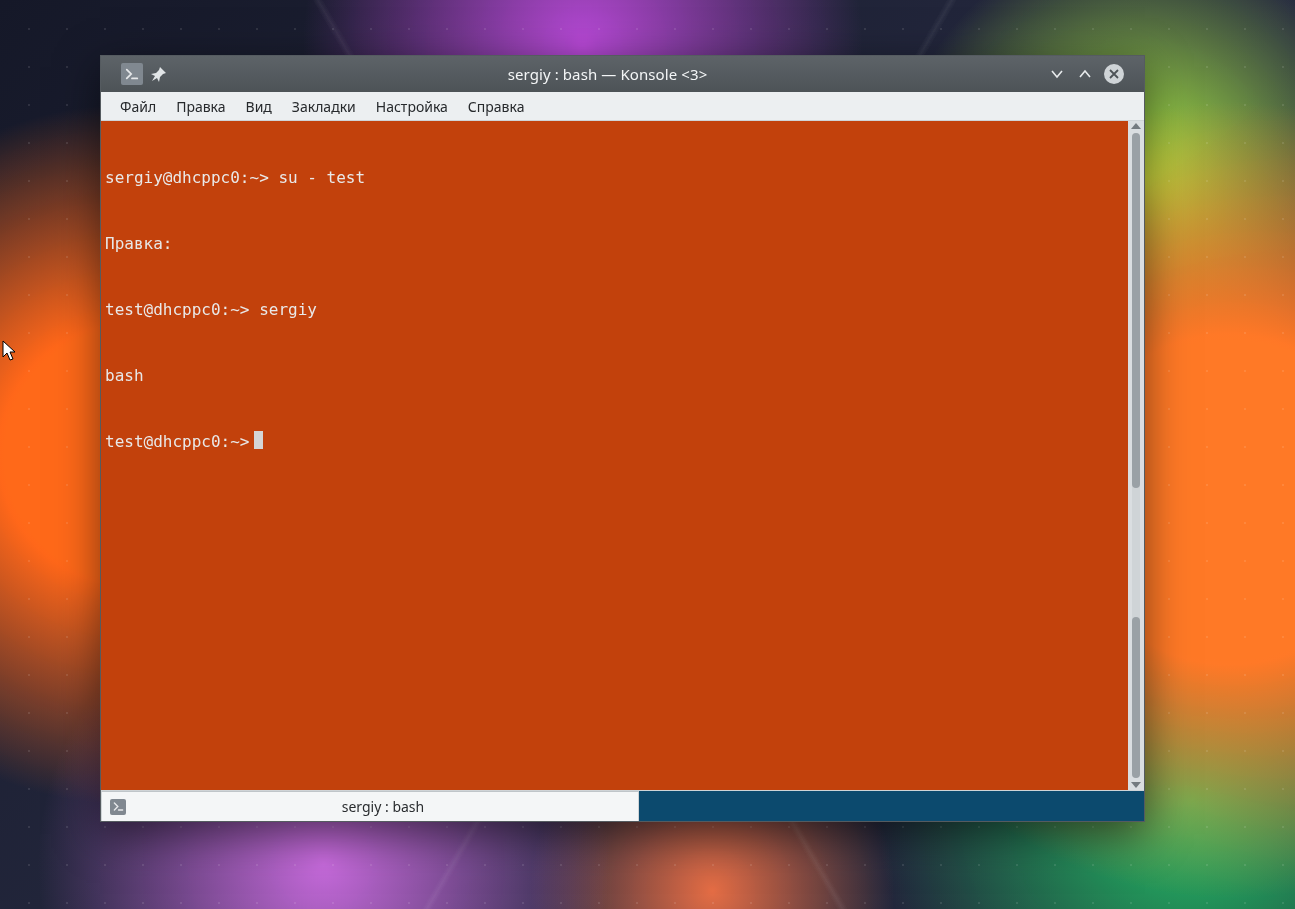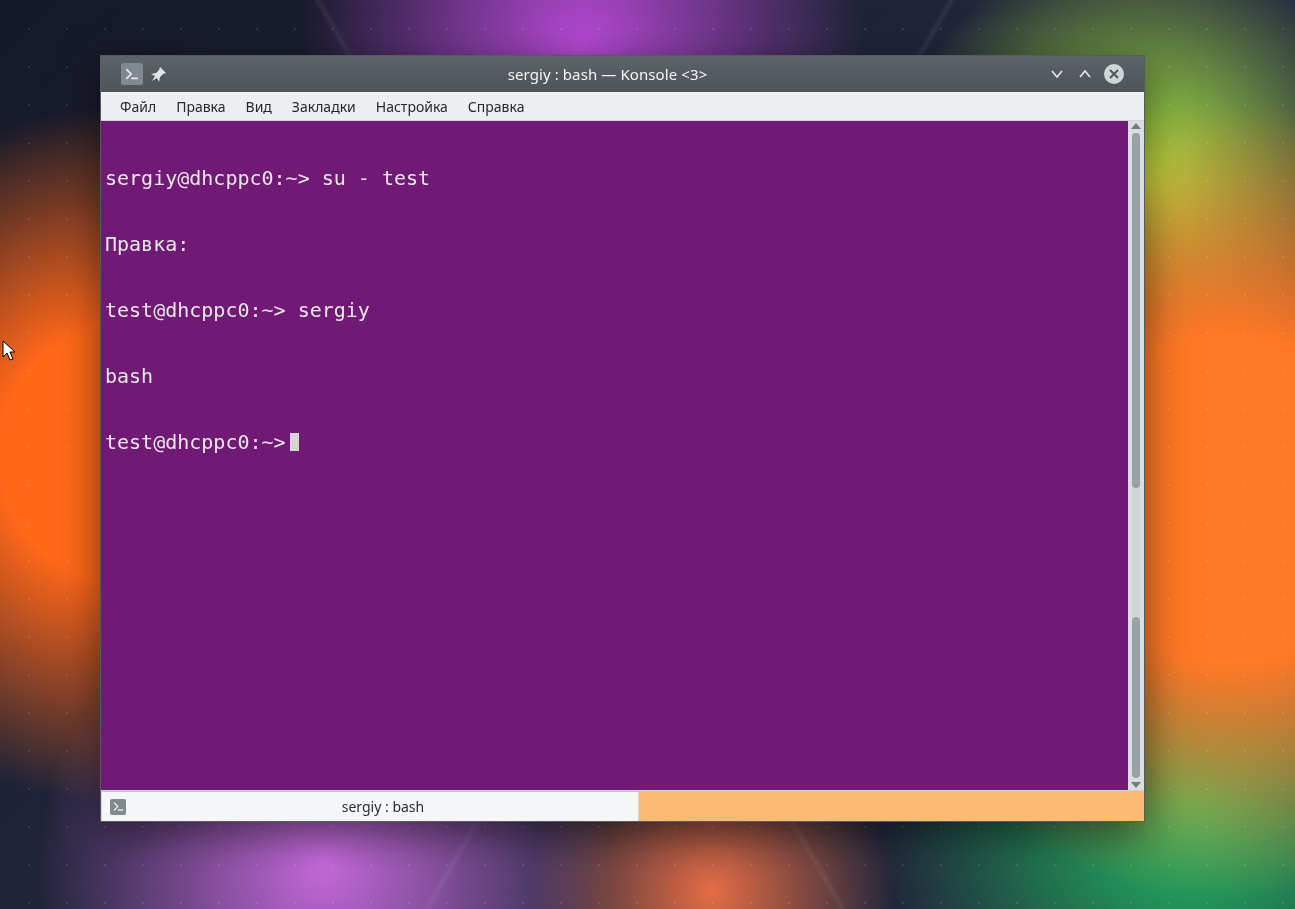--- a/index.html
+++ b/index.html
@@ -140,24 +140,24 @@
 
   
   .term-wrap {
     flex: 1;
     display: flex;
     min-height: 0;
     background: #e7eaec;
   }
   .terminal {
     flex: 1;
-    background: #701a75;
+    background: #c2410c;
     color: #e7e7e7;
     font-family: "DejaVu Sans Mono", Menlo, Consolas, monospace;
-    font-size: 20px;
+    font-size: 16px;
     line-height: 22px;
     padding: 2px 4px 4px 4px;
     white-space: pre;
     overflow: hidden;
     position: relative;
   }
   .terminal .line { display: block; min-height: 22px; }
   .terminal .prompt { color: #e9e9e9; }
   .terminal .cmd { color: #e9e9e9; }
   .terminal .cursor {
@@ -204,21 +204,21 @@
   }
   .vscroll .thumb.bottom {
     top: auto;
     bottom: 0;
     height: 25%;
   }
 
   
   .tabbar {
     height: 30px;
-    background: #fdba74;
+    background: #0c4a6e;
     border-top: 1px solid #cfd4d7;
     display: flex;
     align-items: stretch;
   }
   .tab {
     width: 520px;
     background: #f4f6f7;
     border: 1px solid #cfd4d7;
     border-top: 1px solid #bfc5c9;
     border-bottom: none;

